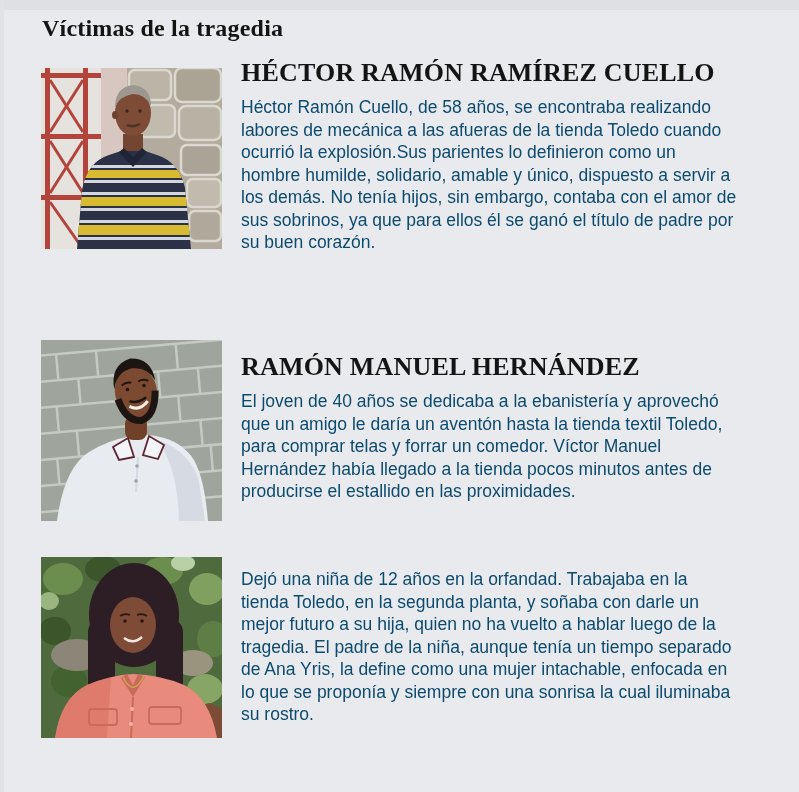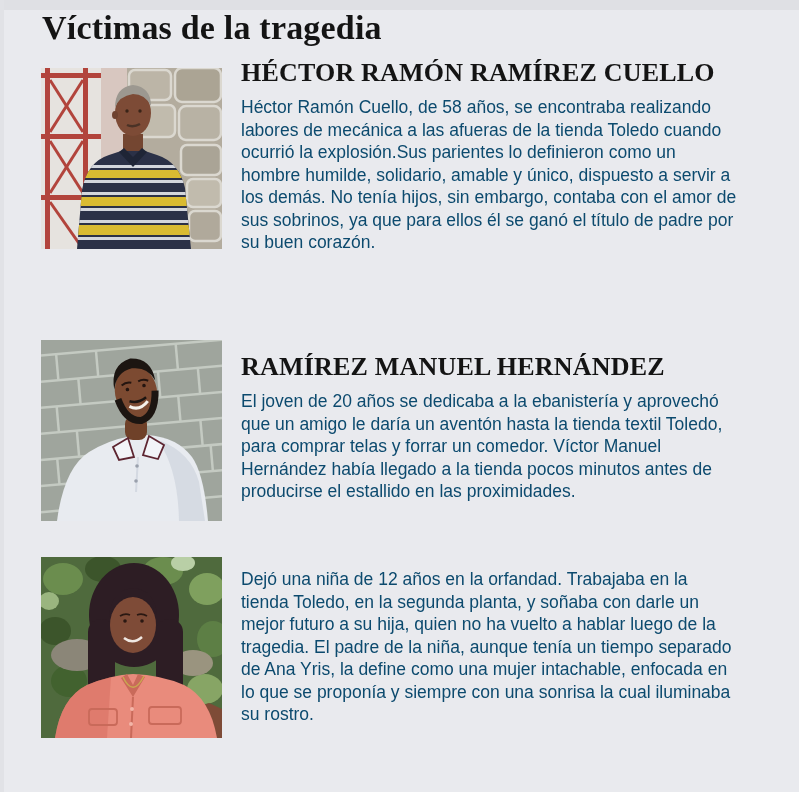--- a/index.html
+++ b/index.html
@@ -7,21 +7,21 @@
     width:799px;height:792px;
     background:#e9eaee;
     font-family:"Liberation Sans",sans-serif;
     position:relative;overflow:hidden;
   }
   .frame-top{position:absolute;top:0;left:0;right:0;height:10px;background:#dfe0e4;}
   .frame-left{position:absolute;top:0;left:0;bottom:0;width:4px;background:#e1e2e6;}
   .content{position:absolute;left:41px;top:12px;width:716px;}
   .page-title{
     font-family:"Liberation Serif",serif;
-    font-weight:700;font-size:34px;line-height:32px;
+    font-weight:700;font-size:24px;line-height:32px;
     color:#141414;margin:0 0 19px 1px;letter-spacing:.2px;
   }
   .profile{display:flex;align-items:center;min-height:181px;}
   .profile.gap-large{margin-bottom:86px;}
   .profile.gap-small{margin-bottom:36px;}
   .photo{width:181px;height:181px;margin-right:19px;flex:none;background:#cfcfd3;}
   .photo svg{display:block;width:181px;height:181px;}
   .info{flex:1;max-width:498px;}
   .victim-name{
     font-family:"Liberation Serif",serif;
@@ -155,22 +155,22 @@
           <path d="M86,65 Q95,72 105,63" fill="none" stroke="#f5f1ea" stroke-width="3"></path>
           <path d="M87,60 Q95,64 104,59" fill="none" stroke="#1c1511" stroke-width="2.5"></path>
           <circle cx="87" cy="48" r="1.8" fill="#241510"></circle>
           <circle cx="104" cy="47" r="1.8" fill="#241510"></circle>
           <path d="M82,43 Q87,40 92,42" fill="none" stroke="#241510" stroke-width="2"></path>
           <path d="M99,42 Q104,40 109,43" fill="none" stroke="#241510" stroke-width="2"></path>
         </g>
       </svg>
     </div>
     <div class="info">
-      <h2 class="victim-name">RAMÍREZ MANUEL HERNÁNDEZ</h2>
-      <p class="victim-desc">El joven de 20 años se dedicaba a la ebanistería y aprovechó que un amigo le daría un aventón hasta la tienda textil Toledo, para comprar telas y forrar un comedor. Víctor Manuel Hernández había llegado a la tienda pocos minutos antes de producirse el estallido en las proximidades.</p>
+      <h2 class="victim-name">RAMÓN MANUEL HERNÁNDEZ</h2>
+      <p class="victim-desc">El joven de 40 años se dedicaba a la ebanistería y aprovechó que un amigo le daría un aventón hasta la tienda textil Toledo, para comprar telas y forrar un comedor. Víctor Manuel Hernández había llegado a la tienda pocos minutos antes de producirse el estallido en las proximidades.</p>
     </div>
   </section>
 
   <section class="profile">
     <div class="photo">
       <svg viewBox="0 0 181 181">
         <rect width="181" height="181" fill="#4f6a3d"></rect>
 
         <ellipse cx="22" cy="22" rx="20" ry="16" fill="#6b8d4e"></ellipse>
         <ellipse cx="62" cy="12" rx="18" ry="13" fill="#3c552b"></ellipse>

